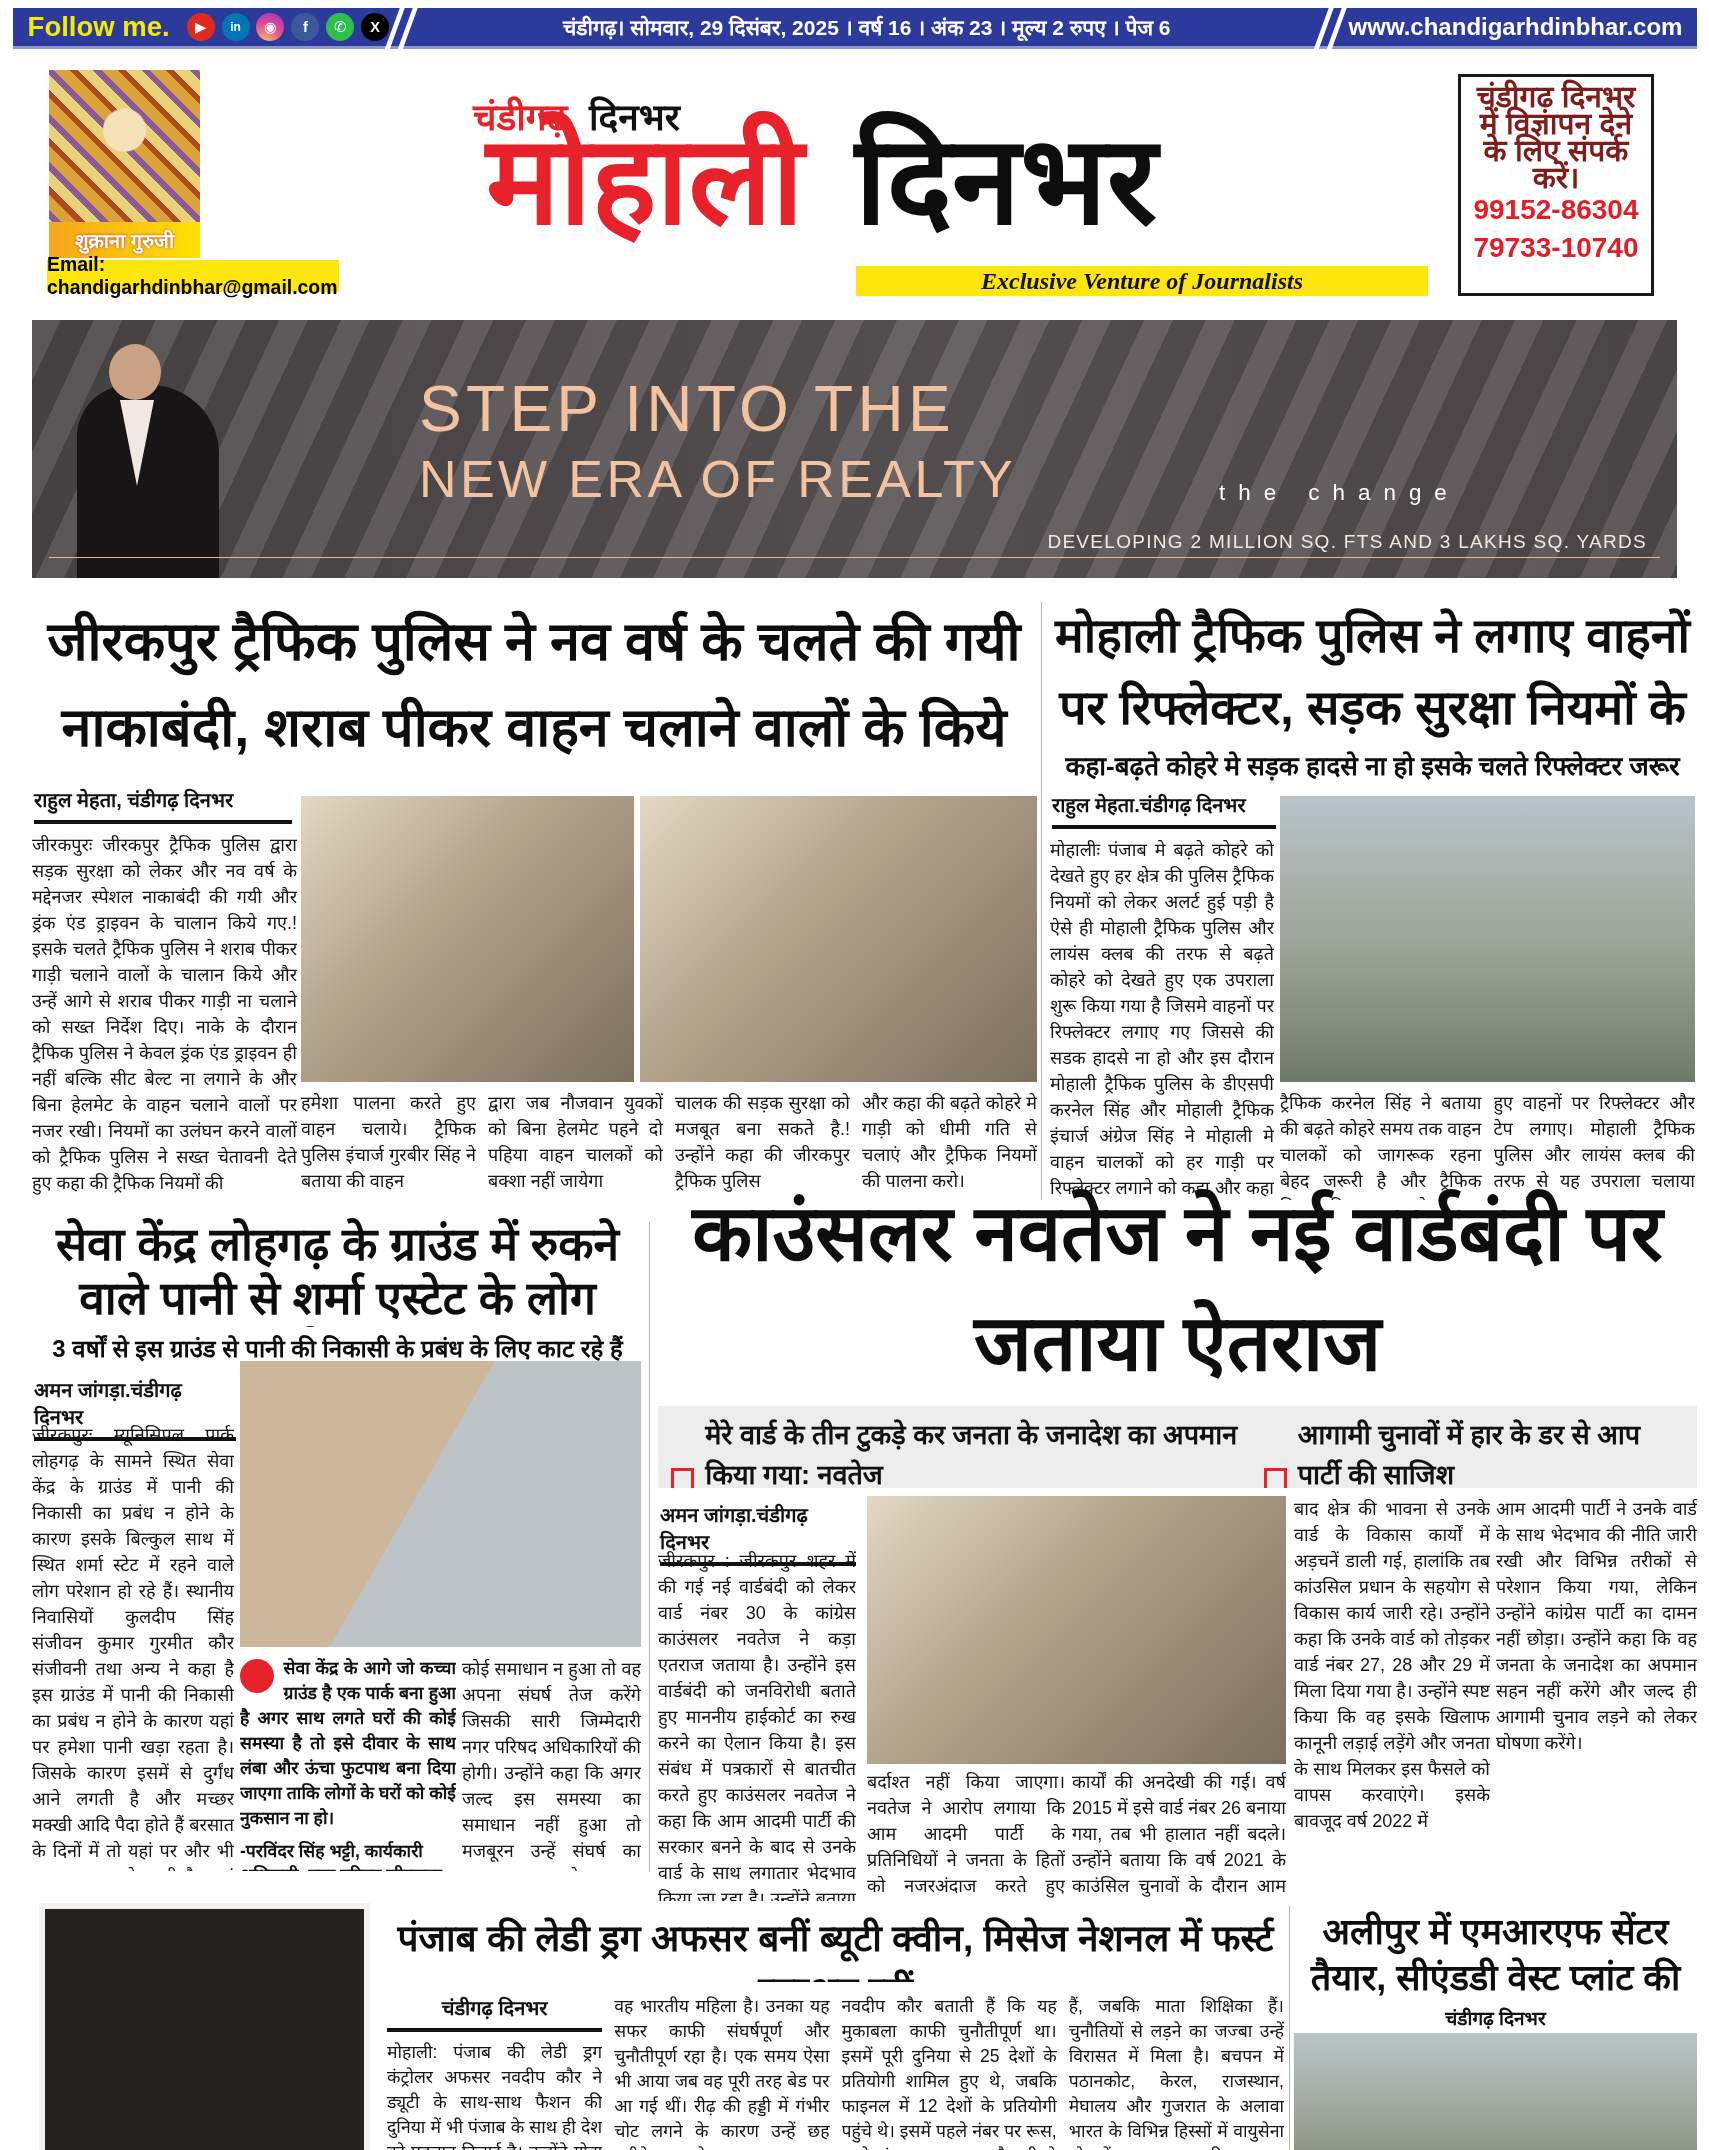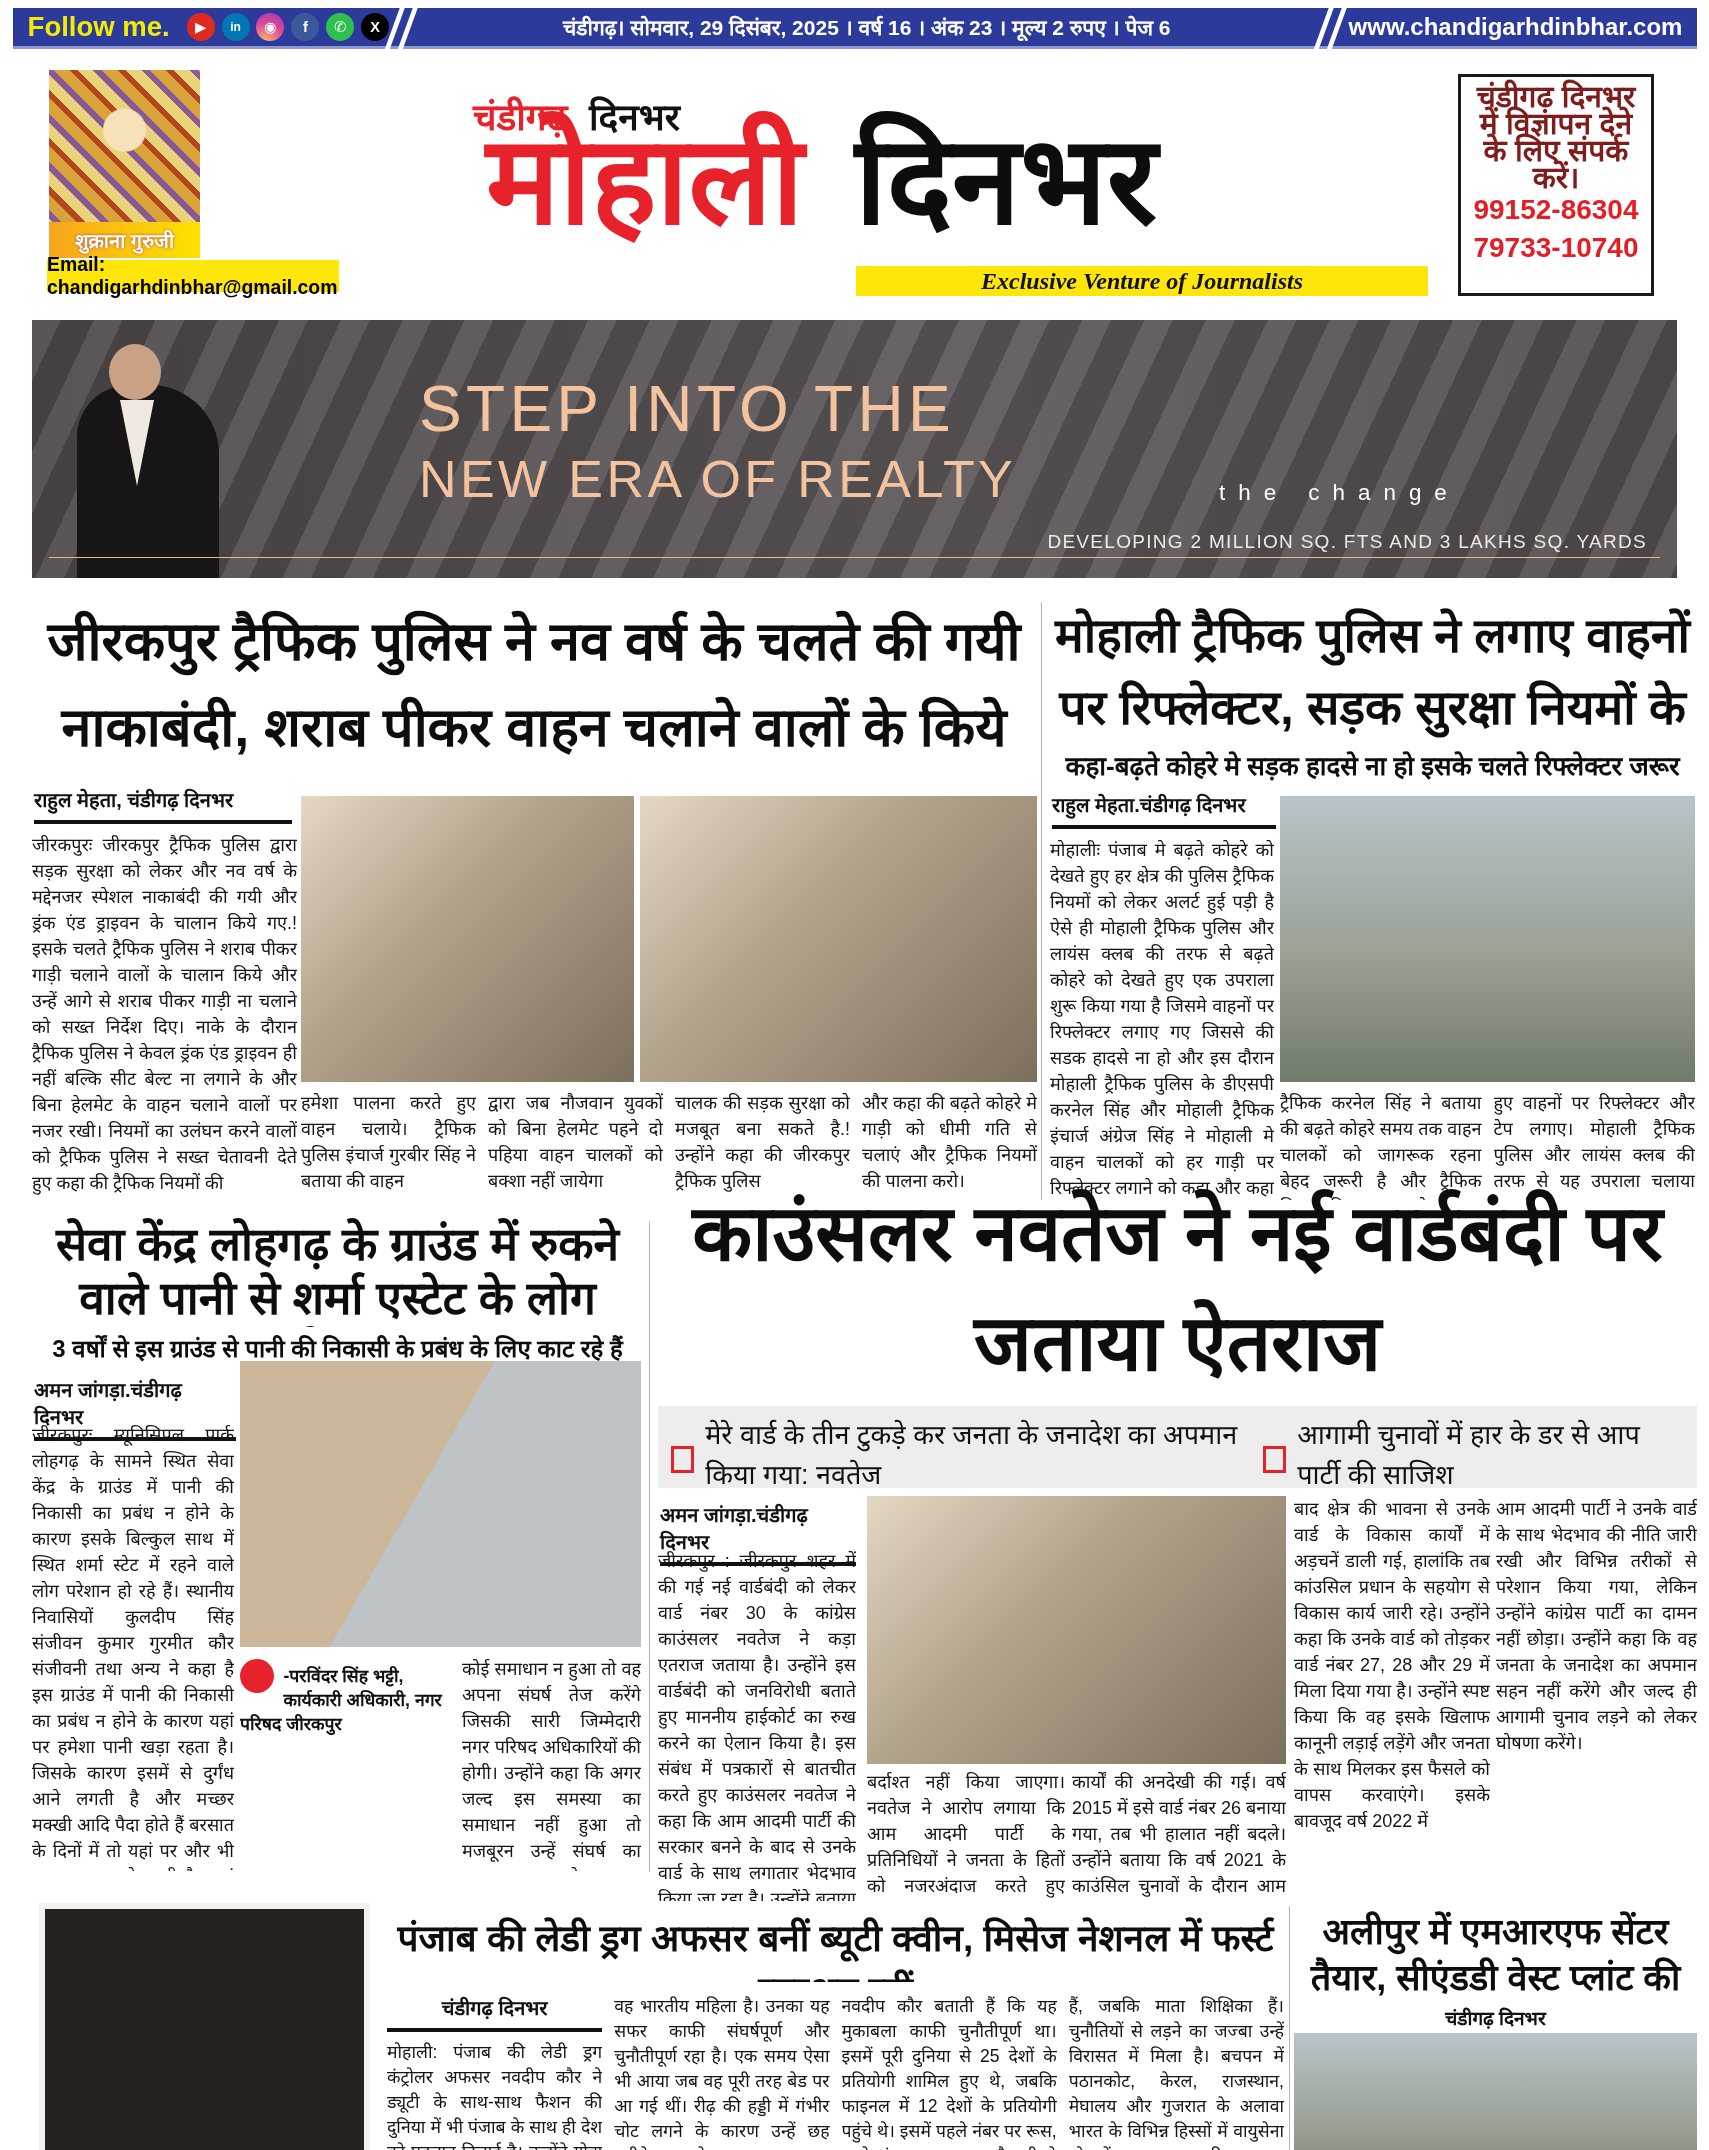--- a/index.html
+++ b/index.html
@@ -69,21 +69,21 @@
   .p-warm{background:linear-gradient(135deg,#e4d8c4,#b3a48c 40%,#7c6f5d);}
   .p-cool{background:linear-gradient(120deg,#cdb79b 0 45%,#bdc3c6 45% 100%);}
   .p-street{background:linear-gradient(180deg,#b8c4c9,#9aa294 55%,#707a6a);}
   .p-queen{background:#262220;border:6.9px solid #f2f2f2;box-sizing:border-box;}
   .vsep{width:1.3px;background:#b5b5b5;}
   .gridcols{display:grid;column-gap:12px;}
   .qdot{float:left;width:34px;height:34px;border-radius:50%;background:#e8222a;margin:3.4px 9.5px 3.4px 0;}
   .qbox{font-size:17.6px;line-height:25px;font-weight:700;text-align:justify;overflow:hidden;}
   .qattrib{font-weight:800;margin-top:7.7px;font-size:17.6px;line-height:24px;text-align:left;}
   .bullets{background:#ededed;padding:8.6px 13px;box-sizing:border-box;overflow:hidden;}
-  .brow{display:flex;align-items:center;gap:11.2px;font-size:27px;line-height:40px;font-weight:400;}
+  .brow{display:flex;align-items:flex-end;gap:11.2px;font-size:27px;line-height:40px;font-weight:700;}
   .rsq{flex:0 0 auto;width:17px;height:20.6px;border:3.9px solid #e8222a;margin-top:9.5px;}
 </style>
 </head>
 <body>
 
 <div class="page">
 
   <div class="abs topbar">
     <span class="follow">Follow me.</span>
     <span class="icons">
@@ -166,21 +166,21 @@
 
   <div class="abs hl" style="left:32px;top:1217px;width:611px;height:110px;font-size:46px;line-height:54px;">सेवा केंद्र लोहगढ़ के ग्राउंड में रुकने वाले पानी से शर्मा एस्टेट के लोग परेशान</div>
   <div class="abs sub" style="left:32px;top:1333px;width:611px;height:32px;font-size:24px;line-height:31px;">3 वर्षों से इस ग्राउंड से पानी की निकासी के प्रबंध के लिए काट रहे हैं नगर परिषद के चक्कर</div>
   <div class="abs" style="left:34px;top:1376px;width:202px;">
     <div class="byline">अमन जांगड़ा.चंडीगढ़ दिनभर</div>
     <div class="brule"></div>
   </div>
   <div class="abs bt" style="left:32px;top:1422px;width:202px;height:449px;">जीरकपुरः म्यूनिसिपल पार्क लोहगढ़ के सामने स्थित सेवा केंद्र के ग्राउंड में पानी की निकासी का प्रबंध न होने के कारण इसके बिल्कुल साथ में स्थित शर्मा स्टेट में रहने वाले लोग परेशान हो रहे हैं। स्थानीय निवासियों कुलदीप सिंह संजीवन कुमार गुरमीत कौर संजीवनी तथा अन्य ने कहा है इस ग्राउंड में पानी की निकासी का प्रबंध न होने के कारण यहां पर हमेशा पानी खड़ा रहता है। जिसके कारण इसमें से दुर्गंध आने लगती है और मच्छर मक्खी आदि पैदा होते हैं बरसात के दिनों में तो यहां पर और भी बदतर हालत हो जाती है। यहां पर रहने वाले लोगों के घरों में सीलन की समस्या भी हो रही है और मकानों की हालत खराब होती जा रही है। उन्होंने बताया की 23 जनवरी 2023 को इस संबंधी हलका विधायक कुलजीत</div>
   <div class="abs photo p-cool" style="left:240px;top:1361px;width:401px;height:286px;"></div>
   <div class="abs qbox" style="left:240px;top:1656px;width:216px;height:215px;">
-    <span class="qdot"></span>
+    <span class="qdot"></span><span>सेवा केंद्र के आगे जो कच्चा ग्राउंड है एक पार्क बना हुआ है अगर साथ लगते घरों की कोई समस्या है तो इसे दीवार के साथ लंबा और ऊंचा फुटपाथ बना दिया जाएगा ताकि लोगों के घरों को कोई नुकसान ना हो।</span>
     <div class="qattrib">-परविंदर सिंह भट्टी, कार्यकारी अधिकारी, नगर परिषद जीरकपुर</div>
   </div>
   <div class="abs bt" style="left:462px;top:1656px;width:179px;height:215px;">कोई समाधान न हुआ तो वह अपना संघर्ष तेज करेंगे जिसकी सारी जिम्मेदारी नगर परिषद अधिकारियों की होगी। उन्होंने कहा कि अगर जल्द इस समस्या का समाधान नहीं हुआ तो मजबूरन उन्हें संघर्ष का रास्ता अपनाना पड़ेगा।</div>
 
   <div class="abs hl" style="left:658px;top:1178px;width:1039px;height:224px;font-size:78px;line-height:110px;">काउंसलर नवतेज ने नई वार्डबंदी पर जताया ऐतराज</div>
   <div class="abs bullets" style="left:658px;top:1406px;width:1039px;height:82px;">
     <div class="brow">
       <span class="rsq"></span>
       <span>मेरे वार्ड के तीन टुकड़े कर जनता के जनादेश का अपमान किया गया: नवतेज</span>
       <span class="rsq"></span>

